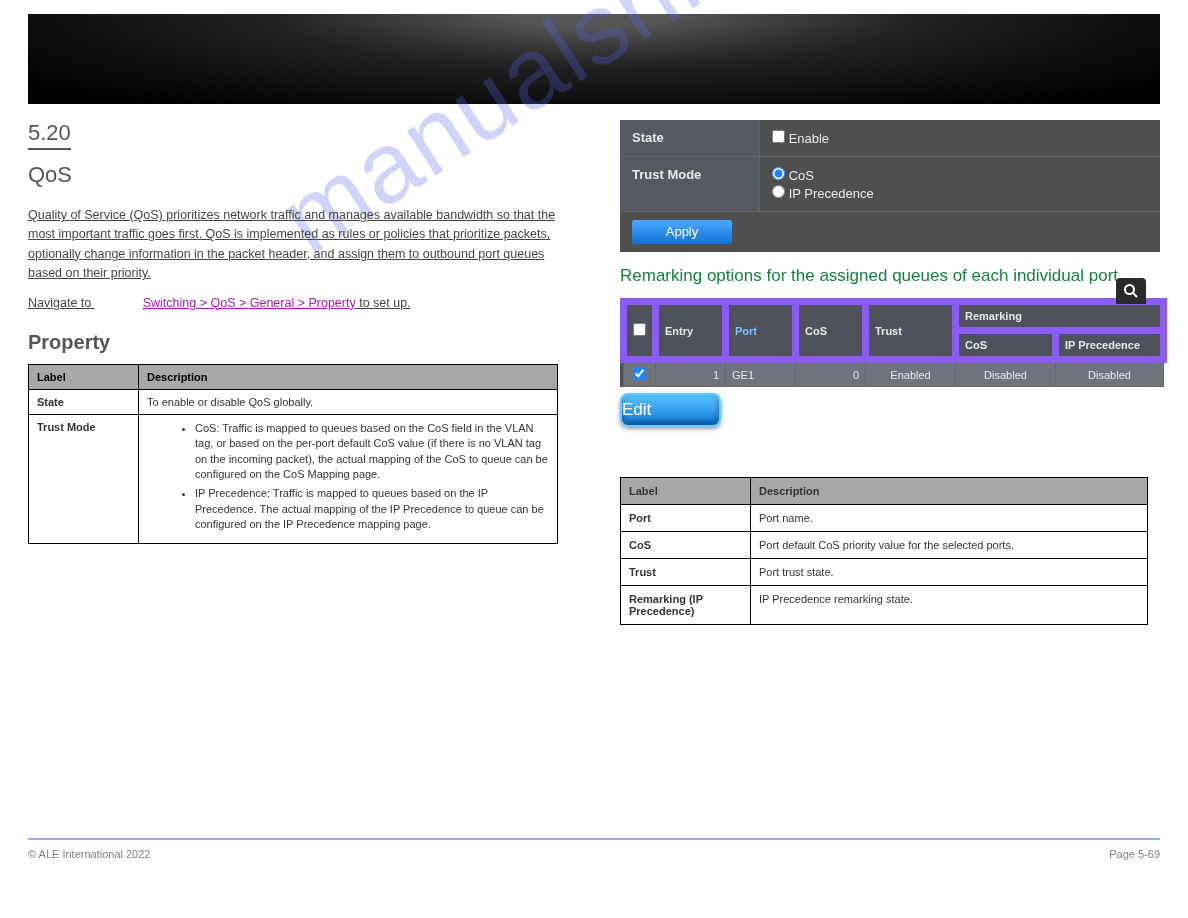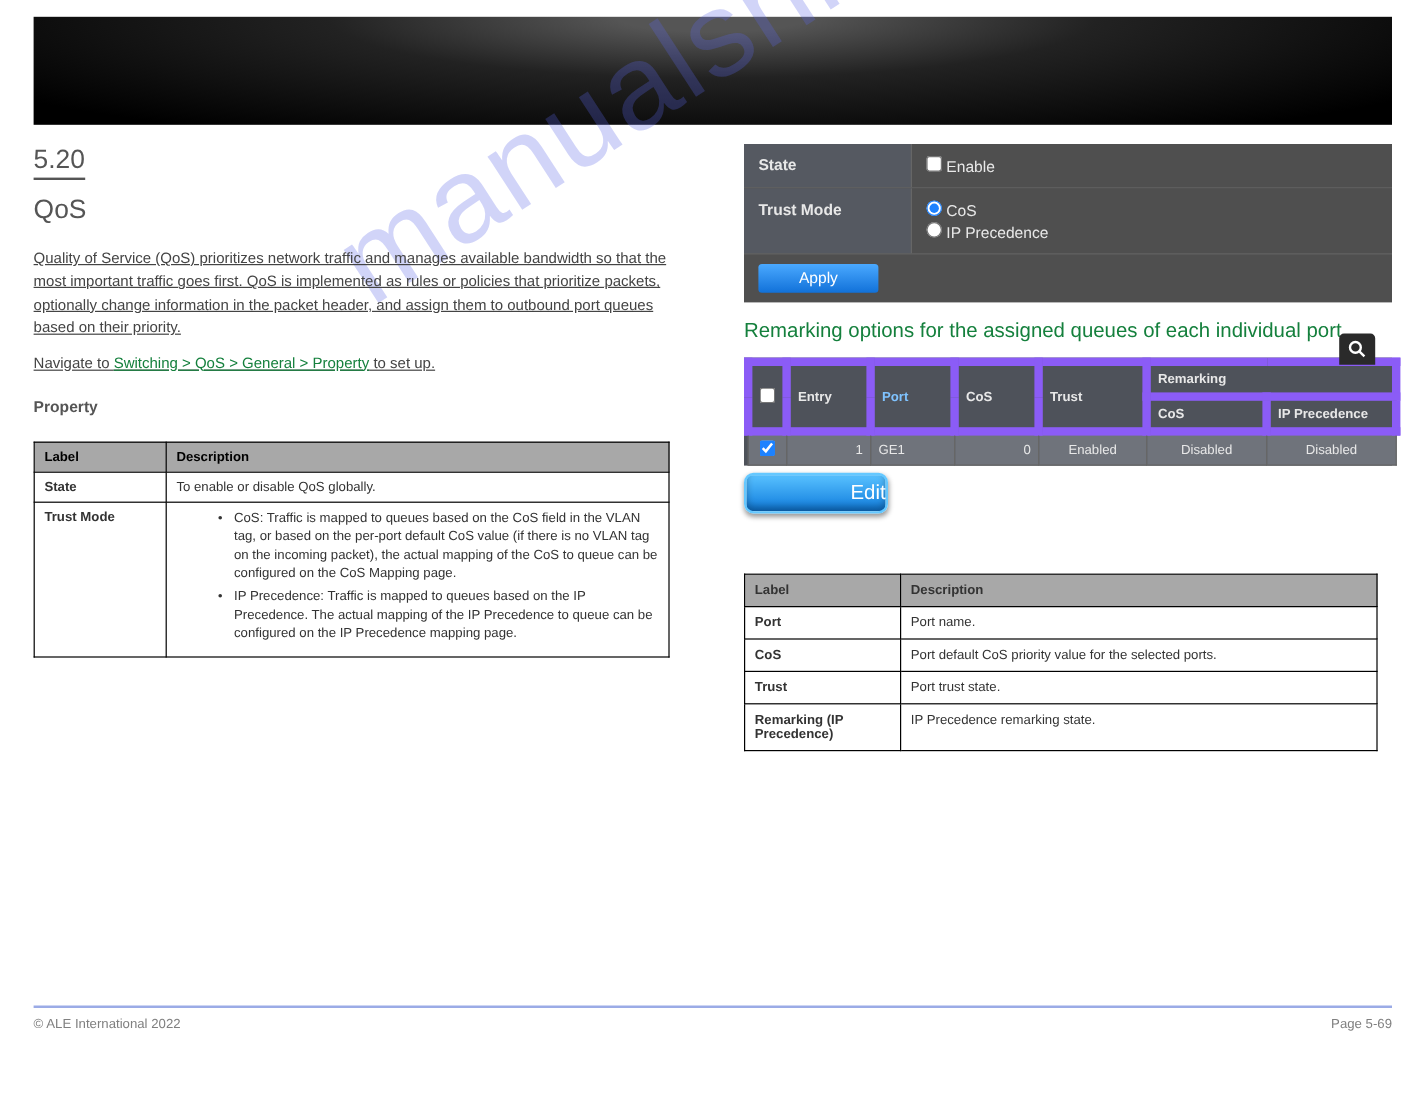--- a/index.html
+++ b/index.html
@@ -55,27 +55,27 @@
     margin-top: 12px;
     margin-bottom: 18px;
   }
   .body-text {
     font-size: 12.5px;
     line-height: 1.55;
     color: #444;
     text-decoration: underline;
   }
   .body-text p { margin-bottom: 10px; }
-  .body-text a { color: #15803d; text-decoration: underline; }
+  .body-text a { color: #a21caf; text-decoration: underline; margin-left: 48px; }
 
   .subsection-h {
-    font-size: 13px;
+    font-size: 20px;
     font-weight: bold;
     color: #555;
-    margin: 18px 0 22px 0;
+    margin: 18px 0 10px 0;
   }
   .subsection-sub {
     font-size: 12.5px;
     color: #444;
     margin-bottom: 10px;
   }
 
   table.doc {
     border-collapse: collapse;
     width: 530px;
@@ -202,27 +202,27 @@
     padding: 4px 6px;
     background: #6f737b;
     text-align: center;
   }
   table.grid td.num { text-align: right; }
   table.grid td.port { text-align: left; }
 
   .btn-edit {
     display: inline-block;
     margin-top: 6px;
-    width: 120px;
+    width: 101px;
     height: 34px;
     background: linear-gradient(#58c1ff, #0f7bdc);
     border: 2px solid #65c8ff;
     border-radius: 8px;
     color: #fff;
-    text-align: right;
+    text-align: left;
     line-height: 30px;
     font-size: 17px;
     cursor: pointer;
     box-shadow: 0 2px 4px rgba(0,0,0,.4), inset 0 -4px 6px rgba(0,0,0,.3);
   }
 
   
   table.doc2 {
     border-collapse: collapse;
     width: 528px;

